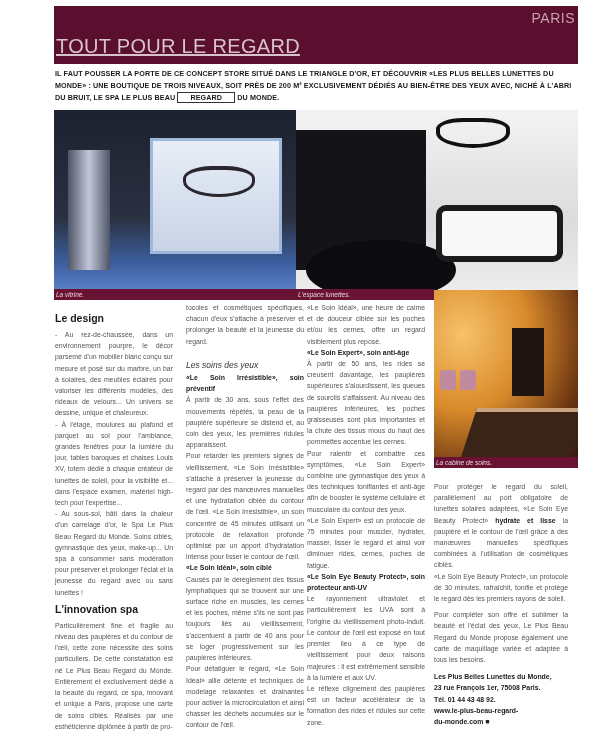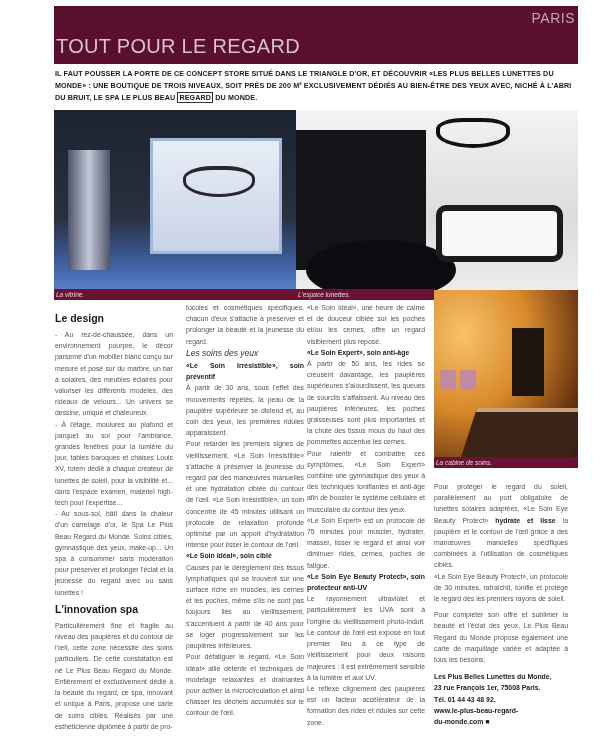--- a/index.html
+++ b/index.html
@@ -3,25 +3,25 @@
 <meta charset="utf-8">
 <style>
   html, body { margin: 0; padding: 0; background: #fff; }
   body { width: 600px; height: 749px; position: relative; overflow: hidden;
          font-family: "Liberation Sans", sans-serif; color: #3a3a3a; }
   .band { position: absolute; left: 54px; top: 6px; width: 524px; height: 58px;
           background: #5a0f2e; }
   .band .city { position: absolute; right: 3px; top: 4px; color: #c9a0b2;
                 font-weight: normal; font-size: 14px; letter-spacing: 0.5px; }
   .band .title { position: absolute; left: 2px; bottom: 6px; color: #d8c2cc;
-                 font-size: 20px; font-weight: normal; letter-spacing: 0.3px; }
+                 font-size: 20px; font-weight: normal; letter-spacing: 0.3px; text-decoration: underline; }
   .lead { position: absolute; left: 55px; top: 68px; width: 522px;
           font-size: 7.2px; font-weight: bold; line-height: 12px; color: #1a1a1a;
           text-transform: uppercase; letter-spacing: 0.1px; }
-  .lead .boxed { border: 1px solid #333; padding: 0 1px; }
+  .lead .boxed { border: 1px solid #333; padding: 0 12px; }
   .photo { position: absolute; overflow: hidden; }
   .p1 { left: 54px; top: 110px; width: 242px; height: 180px;
         background: linear-gradient(180deg,#1d2230 0%,#2a3040 60%,#3d5fa0 85%,#5a80c8 100%); }
   .p1 .window { position: absolute; left: 96px; top: 28px; width: 126px; height: 110px;
                 background: linear-gradient(180deg,#e8eef7,#c8d3e6); border: 3px solid #9fb6dd; }
   .p1 .glasses { position: absolute; left: 30px; top: 25px; width: 66px; height: 24px;
                  border: 3px solid #2a2630; border-radius: 40% 40% 50% 50%; border-top-width: 4px; }
   .p1 .door { position: absolute; left: 14px; top: 40px; width: 42px; height: 120px;
               background: linear-gradient(90deg,#4e5568,#c2c8d8,#4e5568); }
   .p2 { left: 296px; top: 110px; width: 282px; height: 180px;
@@ -47,21 +47,21 @@
              background: #3a2418; border-top: 4px solid #c8a27a; transform: skewX(-18deg); }
   .p3 .cap { position: absolute; left: 0; bottom: 0; width: 144px; height: 11px; background: #6a1234; }
   .p3 .cap span { color: #e6d5dc; font-size: 6.5px; font-style: italic; position: absolute; left: 2px; top: 2px; }
   .col { position: absolute; font-size: 6.9px; line-height: 11.2px; color: #555; text-align: justify; }
   .col p { margin: 0; }
   .c1 { left: 55px; top: 312px; width: 118px; }
   .c2 { left: 186px; top: 302px; width: 118px; }
   .c3 { left: 307px; top: 302px; width: 118px; }
   .c4 { left: 434px; top: 481px; width: 134px; }
   .h2 { font-size: 10.5px; font-weight: bold; color: #1a1a1a; margin: 0 0 4px 0; line-height: 13px; }
-  .h3i { font-size: 8.5px; font-style: italic; color: #333; margin: 1px 0 1px 0; }
+  .h3i { font-size: 8.5px; font-style: italic; color: #333; margin: 13px 0 1px 0; }
   .bh { font-weight: bold; color: #222; }
   .gap { height: 5px; }
   .addr { font-weight: bold; color: #222; margin-top: 6px; }
 </style>
 </head>
 <body>
 
 <div class="band">
   <span class="city">PARIS</span>
   <span class="title">TOUT POUR LE REGARD</span>

